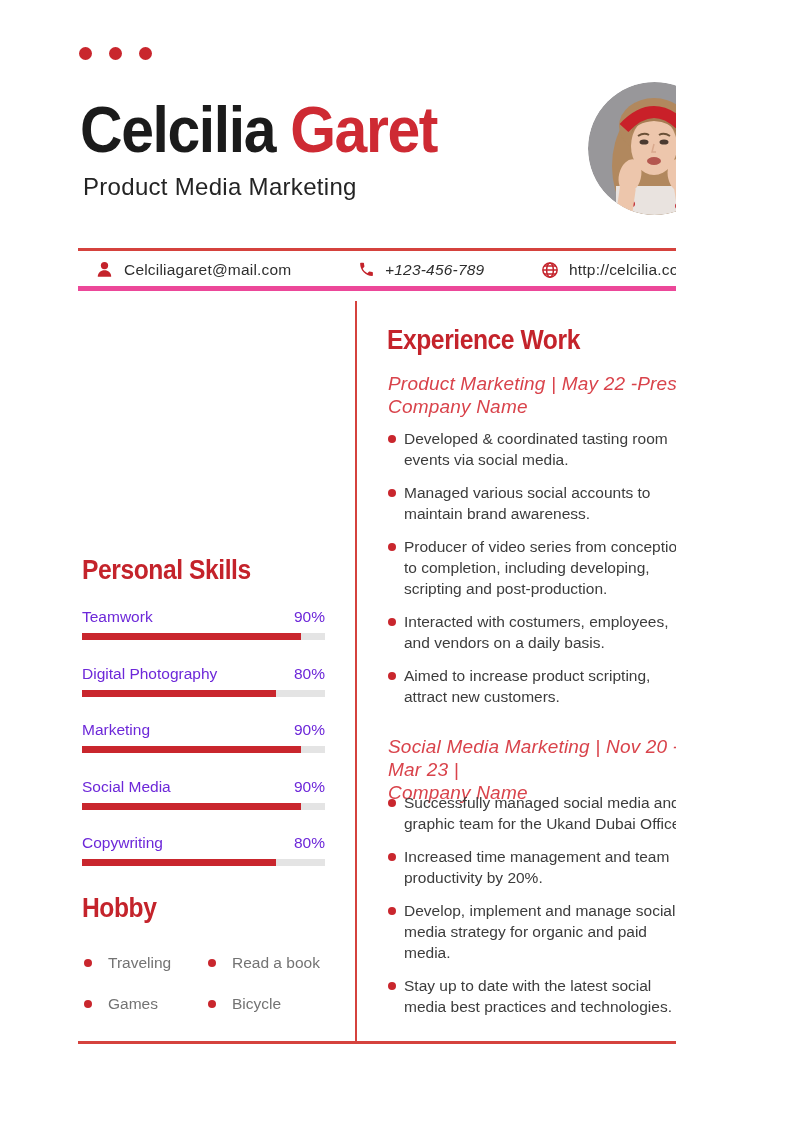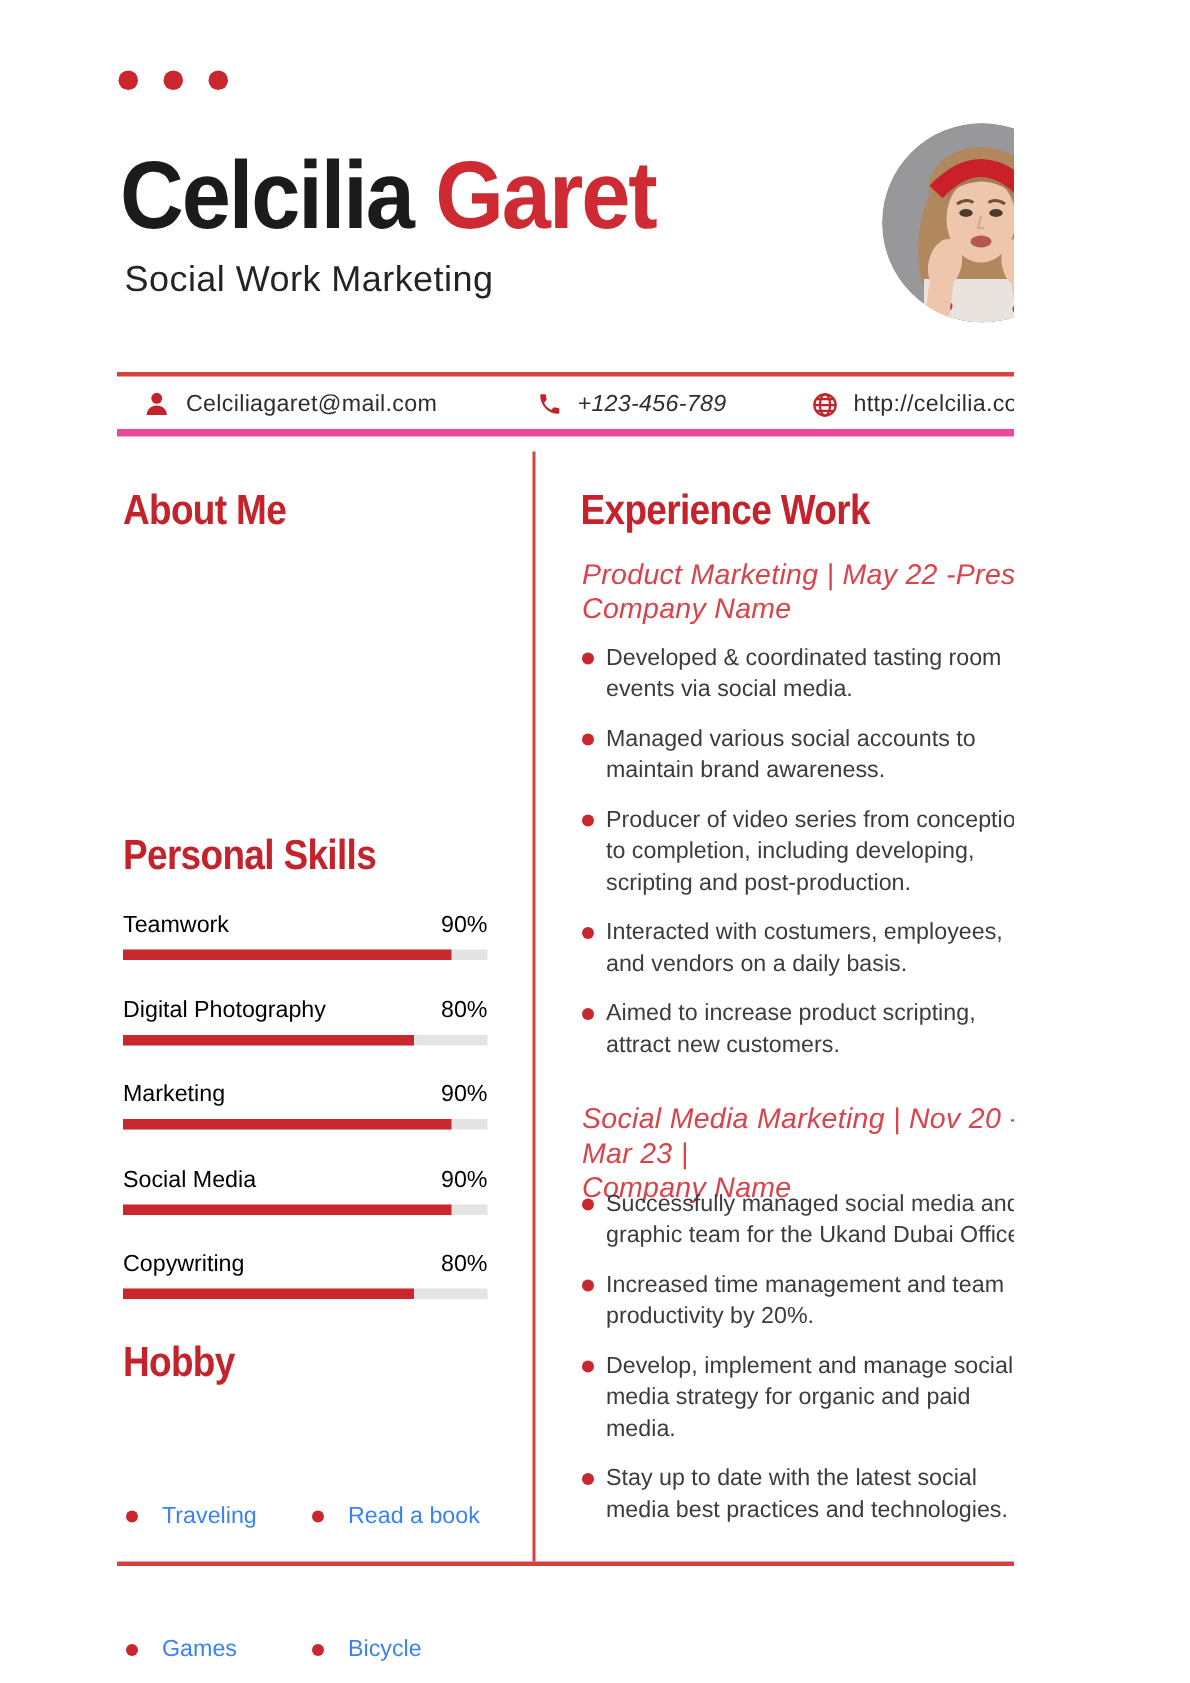--- a/index.html
+++ b/index.html
@@ -34,27 +34,27 @@
   .h2 { font-size:28px; font-weight:800; color:#c4232b; letter-spacing:-0.5px; white-space:nowrap; }
   .h2 > span { display:inline-block; transform:scaleX(0.88); transform-origin:0 0; }
 
   
   .about-h { position:absolute; left:82px; top:324px; }
   .about-p { position:absolute; left:82px; top:372px; width:260px; font-size:15.5px; line-height:20.7px; color:#3c3c3c; white-space:pre-line; }
 
   .skills-h { position:absolute; left:82px; top:554px; }
   .skills { position:absolute; left:82px; top:606px; width:243px; }
   .skill { height:56.5px; }
-  .skill-top { display:flex; justify-content:space-between; font-size:15.5px; line-height:22px; color:#000000; }
+  .skill-top { display:flex; justify-content:space-between; font-size:15.5px; line-height:22px; color:#6d28d9; }
   .track { margin-top:5px; width:243px; height:7px; background:#e4e4e4; }
   .fill { height:7px; background:#c9262d; }
 
   .hobby-h { position:absolute; left:82px; top:892px; }
   .hobby-grid { position:absolute; left:84px; top:952px; width:260px; display:grid; grid-template-columns:124px auto; row-gap:19px; }
-  .hobby-item { display:flex; align-items:center; gap:16px; font-size:15.5px; line-height:22px; color:#3b82f6;margin-top:48px; }
+  .hobby-item { display:flex; align-items:center; gap:16px; font-size:15.5px; line-height:22px; color:#737373; }
   .hdot { width:8px; height:8px; border-radius:50%; background:#c9262d; flex:0 0 8px; }
 
   
   .exp-h { position:absolute; left:387px; top:324px; }
   .job-title { position:absolute; left:388px; width:330px; font-size:19px; font-style:italic; font-weight:500; color:#d9434b; line-height:23px; white-space:pre-line; letter-spacing:0.2px; }
   .jt1 { top:372px; } .jt2 { top:735px; }
   .bullets { position:absolute; left:388px; width:330px; list-style:none; }
   .b1 { top:428px; } .b2 { top:792px; }
   .bullet { position:relative; padding-left:16px; margin-bottom:12px; font-size:15.5px; line-height:21px; color:#3c3c3c; white-space:pre-line; }
   .bullet::before { content:""; position:absolute; left:0; top:7px; width:8px; height:8px; border-radius:50%; background:#c9262d; }
@@ -66,21 +66,21 @@
 
   <div class="dots">
     <div class="dot"></div>
     <div class="dot"></div>
     <div class="dot"></div>
   </div>
 
   <div class="name">
     <span class="first">Celcilia </span><span class="last">Garet</span>
   </div>
-  <div class="subtitle">Social Work Marketing</div>
+  <div class="subtitle">Product Media Marketing</div>
 
   <div class="photo">
     <svg width="133" height="133" viewBox="0 0 133 133">
       <defs>
           <clipPath id="avclip">
             <circle cx="66.5" cy="66.5" r="66.5"></circle>
           </clipPath>
         </defs>
       <g clip-path="url(#avclip)">
         <rect width="133" height="133" fill="#98979a"></rect>
@@ -131,21 +131,20 @@
             <path d="M2.5 12h19M4 6.8h16M4 17.2h16"></path>
           </g>
         </svg>
       <span class="ctext">http://celcilia.com</span>
     </div>
   </div>
 
   <div class="vdivider"></div>
   <div class="bottomline"></div>
 
-  <h2 class="h2 about-h"><span>About Me</span></h2>
 
   <h2 class="h2 skills-h"><span>Personal Skills</span></h2>
   <div class="skills">
     <div class="skill">
       <div class="skill-top">
           <span>Teamwork</span>
           <span>90%</span>
         </div>
       <div class="track">
           <div class="fill" style="width: 90%;"></div>

